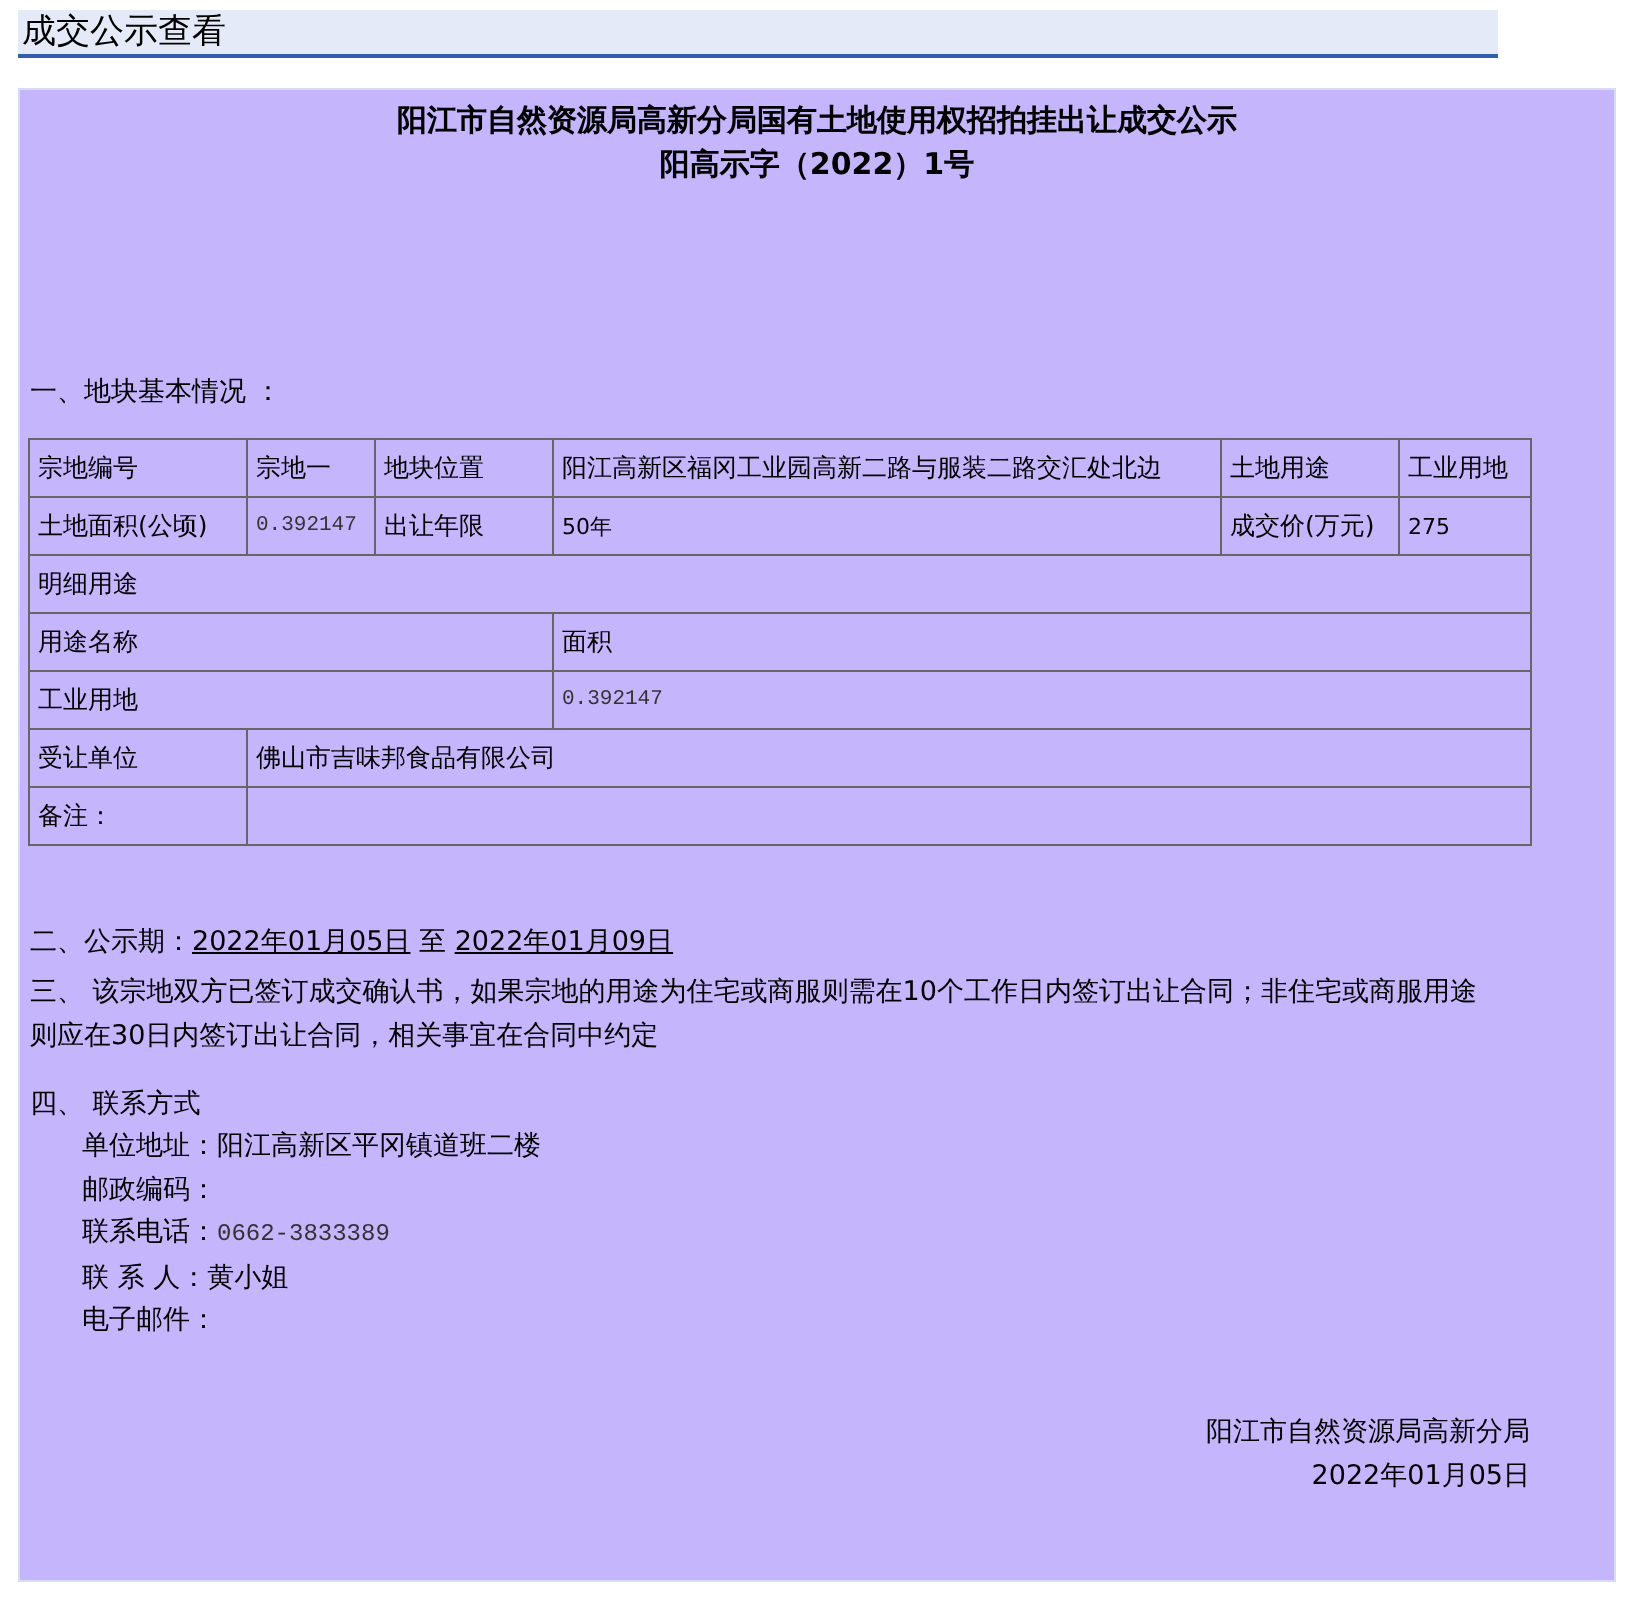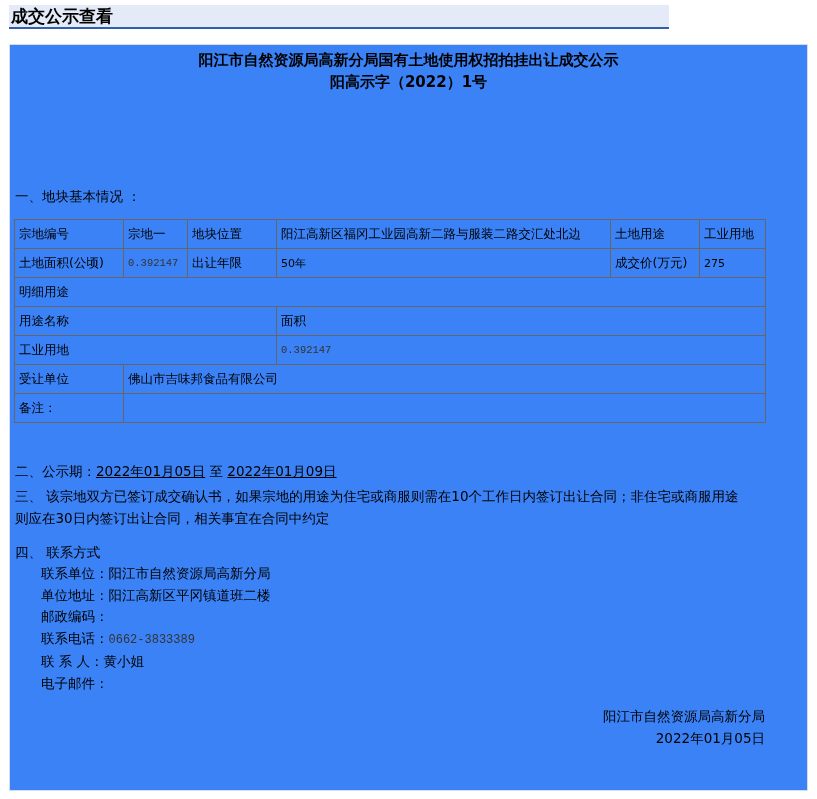--- a/index.html
+++ b/index.html
@@ -1,22 +1,22 @@
 <!DOCTYPE html>
 <html><head>
 <meta charset="utf-8">
 <style>
   html, body { margin:0; padding:0; background:#ffffff; }
   body { width:817px; height:799px; position:relative; overflow:hidden;
          font-family:"DejaVu Sans","Liberation Sans",sans-serif; color:#000; font-size:13px; }
-  .topbar { position:absolute; left:9px; top:5px; width:660px; height:22px;
-            background:#e4eaf7; border-bottom:2px solid #2f5fae;font-weight:bold; }
+  .topbar { position:absolute; left:9px; top:5px; width:740px; height:22px;
+            background:#e4eaf7; border-bottom:2px solid #2f5fae; }
   .topbar-title { position:absolute; left:2px; top:1px; font-size:17px; line-height:20px; color:#000; }
   .box { position:absolute; left:9px; top:44px; width:797px; height:745px;
-         border:1px solid #d4def0; background:#3b82f6; }
+         border:1px solid #d4def0; background:#c4b5fd; }
   .title1 { position:absolute; left:0; top:5px; width:100%; text-align:center; font-size:15px; font-weight:bold; line-height:20px; }
   .title2 { position:absolute; left:0; top:27px; width:100%; text-align:center; font-size:15px; font-weight:bold; line-height:20px; }
   .para { position:absolute; left:5px; width:756px; font-size:13.5px; line-height:22px; }
   .u { text-decoration:underline; }
   table.info { position:absolute; left:4px; top:174px; border-collapse:collapse; width:751px; table-layout:fixed; font-size:12.5px; }
   table.info td { border:1px solid #666; height:28px; padding:0 4px; vertical-align:middle; white-space:nowrap; overflow:hidden; }
   .num { font-family:Liberation Mono, monospace; font-size:10.5px; color:#333; }
   .contact { position:absolute; left:31px; font-size:13.5px; line-height:21.5px; }
   .sign { position:absolute; right:42px; text-align:right; font-size:13.5px; line-height:22px; }
 </style>
@@ -89,21 +89,20 @@
   </div>
 
   <div class="para" style="top:440px;">
     <div>三、 该宗地双方已签订成交确认书，如果宗地的用途为住宅或商服则需在10个工作日内签订出让合同；非住宅或商服用途</div>
     <div>则应在30日内签订出让合同，相关事宜在合同中约定</div>
   </div>
 
   <div class="para" style="top:496px;">四、 联系方式</div>
 
   <div class="contact" style="top:518px;">
-    <div><span>联系单位：</span><span>阳江市自然资源局高新分局</span></div>
     <div><span>单位地址：</span><span>阳江高新区平冈镇道班二楼</span></div>
     <div><span>邮政编码：</span><span></span></div>
     <div><span>联系电话：</span><span class="num" style="font-size:12px;">0662-3833389</span></div>
     <div><span>联 系 人：</span><span>黄小姐</span></div>
     <div><span>电子邮件：</span><span></span></div>
   </div>
 
   <div class="sign" style="top:660px;">阳江市自然资源局高新分局</div>
   <div class="sign" style="top:682px;">2022年01月05日</div>
 </div>

